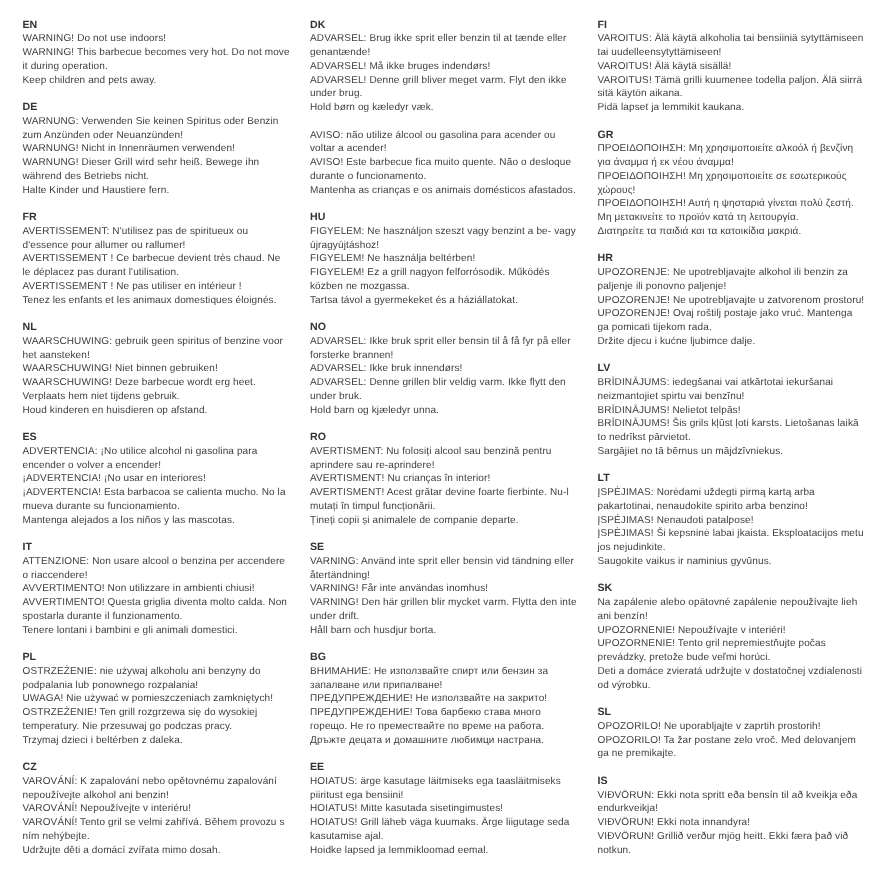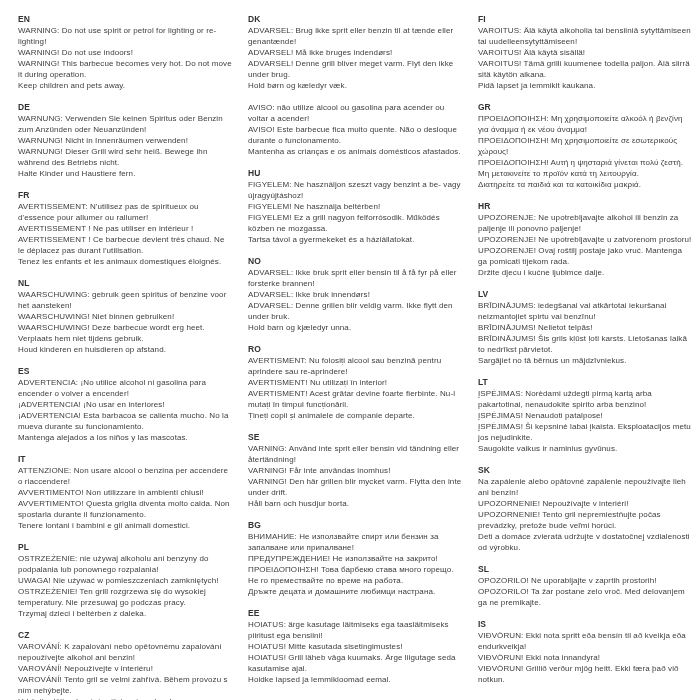--- a/index.html
+++ b/index.html
@@ -40,39 +40,38 @@
     letter-spacing: 0.1px;
   }
 </style>
 </head>
 <body>
 
 <div class="page">
   <div class="col">
   <div class="section">
     <div class="lang">EN</div>
-  <p class="line">WARNING: Do not use spirit or petrol for lighting or re-lighting!</p>
         <p class="line">WARNING! Do not use indoors!</p>
         <p class="line">WARNING! This barbecue becomes very hot. Do not move it during operation.</p>
         <p class="line">Keep children and pets away.</p>
       </div>
 
   <div class="section">
     <div class="lang">DE</div>
   <p class="line">WARNUNG: Verwenden Sie keinen Spiritus oder Benzin zum Anzünden oder Neuanzünden!</p>
         <p class="line">WARNUNG! Nicht in Innenräumen verwenden!</p>
         <p class="line">WARNUNG! Dieser Grill wird sehr heiß. Bewege ihn während des Betriebs nicht.</p>
         <p class="line">Halte Kinder und Haustiere fern.</p>
       </div>
 
   <div class="section">
     <div class="lang">FR</div>
   <p class="line">AVERTISSEMENT: N'utilisez pas de spiritueux ou d'essence pour allumer ou rallumer!</p>
+        <p class="line">AVERTISSEMENT ! Ce barbecue devient très chaud. Ne le déplacez pas durant l'utilisation.</p>
         <p class="line">AVERTISSEMENT ! Ne pas utiliser en intérieur !</p>
-        <p class="line">AVERTISSEMENT ! Ce barbecue devient très chaud. Ne le déplacez pas durant l'utilisation.</p>
         <p class="line">Tenez les enfants et les animaux domestiques éloignés.</p>
       </div>
 
   <div class="section">
     <div class="lang">NL</div>
   <p class="line">WAARSCHUWING: gebruik geen spiritus of benzine voor het aansteken!</p>
         <p class="line">WAARSCHUWING! Niet binnen gebruiken!</p>
         <p class="line">WAARSCHUWING! Deze barbecue wordt erg heet. Verplaats hem niet tijdens gebruik.</p>
         <p class="line">Houd kinderen en huisdieren op afstand.</p>
       </div>
@@ -136,38 +135,38 @@
     <div class="lang">NO</div>
   <p class="line">ADVARSEL: Ikke bruk sprit eller bensin til å få fyr på eller forsterke brannen!</p>
         <p class="line">ADVARSEL: Ikke bruk innendørs!</p>
         <p class="line">ADVARSEL: Denne grillen blir veldig varm. Ikke flytt den under bruk.</p>
         <p class="line">Hold barn og kjæledyr unna.</p>
       </div>
 
   <div class="section">
     <div class="lang">RO</div>
   <p class="line">AVERTISMENT: Nu folosiți alcool sau benzină pentru aprindere sau re-aprindere!</p>
-        <p class="line">AVERTISMENT! Nu utilizați în interior!</p>
+        <p class="line">AVERTISMENT! Nu crianças în interior!</p>
         <p class="line">AVERTISMENT! Acest grătar devine foarte fierbinte. Nu-l mutați în timpul funcționării.</p>
         <p class="line">Țineți copii și animalele de companie departe.</p>
       </div>
 
   <div class="section">
     <div class="lang">SE</div>
   <p class="line">VARNING: Använd inte sprit eller bensin vid tändning eller återtändning!</p>
         <p class="line">VARNING! Får inte användas inomhus!</p>
         <p class="line">VARNING! Den här grillen blir mycket varm. Flytta den inte under drift.</p>
         <p class="line">Håll barn och husdjur borta.</p>
       </div>
 
   <div class="section">
     <div class="lang">BG</div>
   <p class="line">ВНИМАНИЕ: Не използвайте спирт или бензин за запалване или припалване!</p>
         <p class="line">ПРЕДУПРЕЖДЕНИЕ! Не използвайте на закрито!</p>
-        <p class="line">ΠΡΟΕΙΔΟΠΟΙΗΣΗ! Това барбекю става много горещо. Не го премествайте по време на работа.</p>
+        <p class="line">ПРЕДУПРЕЖДЕНИЕ! Това барбекю става много горещо. Не го премествайте по време на работа.</p>
         <p class="line">Дръжте децата и домашните любимци настрана.</p>
       </div>
 
   <div class="section">
     <div class="lang">EE</div>
   <p class="line">HOIATUS: ärge kasutage läitmiseks ega taasläitmiseks piiritust ega bensiini!</p>
         <p class="line">HOIATUS! Mitte kasutada sisetingimustes!</p>
         <p class="line">HOIATUS! Grill läheb väga kuumaks. Ärge liigutage seda kasutamise ajal.</p>
         <p class="line">Hoidke lapsed ja lemmikloomad eemal.</p>
       </div>

